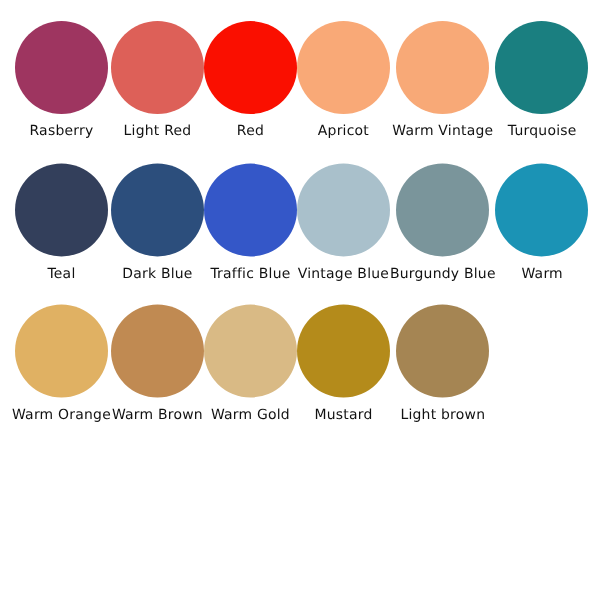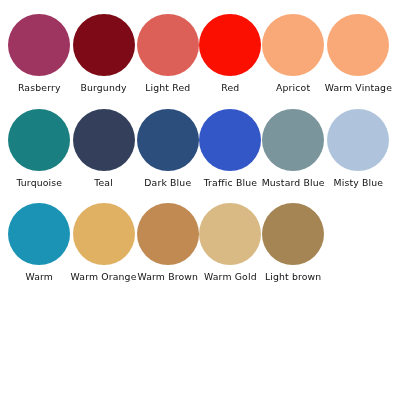--- a/index.html
+++ b/index.html
@@ -49,24 +49,20 @@
 </style>
 </head>
 <body>
 
 <div id="palette-grid">
     <div class="swatch-cell">
       <div class="swatch-dot" style="background-color: rgb(158, 53, 96);"></div>
       <div class="swatch-label">Rasberry</div>
     </div>
     <div class="swatch-cell">
-      <div class="swatch-dot" style="background-color: rgb(125, 10, 22);"></div>
-      <div class="swatch-label">Burgundy</div>
-    </div>
-    <div class="swatch-cell">
       <div class="swatch-dot" style="background-color: rgb(221, 96, 88);"></div>
       <div class="swatch-label">Light Red</div>
     </div>
     <div class="swatch-cell">
       <div class="swatch-dot" style="background-color: rgb(250, 15, 0);"></div>
       <div class="swatch-label">Red</div>
     </div>
     <div class="swatch-cell">
       <div class="swatch-dot" style="background-color: rgb(249, 169, 119);"></div>
       <div class="swatch-label">Apricot</div>
@@ -85,40 +81,44 @@
     </div>
     <div class="swatch-cell">
       <div class="swatch-dot" style="background-color: rgb(44, 78, 124);"></div>
       <div class="swatch-label">Dark Blue</div>
     </div>
     <div class="swatch-cell">
       <div class="swatch-dot" style="background-color: rgb(52, 87, 200);"></div>
       <div class="swatch-label">Traffic Blue</div>
     </div>
     <div class="swatch-cell">
-      <div class="swatch-dot" style="background-color: rgb(122, 149, 155);"></div>
-      <div class="swatch-label">Mustard Blue</div>
+      <div class="swatch-dot" style="background-color: rgb(169, 192, 203);"></div>
+      <div class="swatch-label">Vintage Blue</div>
     </div>
     <div class="swatch-cell">
-      <div class="swatch-dot" style="background-color: rgb(175, 196, 220);"></div>
-      <div class="swatch-label">Misty Blue</div>
+      <div class="swatch-dot" style="background-color: rgb(122, 149, 155);"></div>
+      <div class="swatch-label">Burgundy Blue</div>
     </div>
     <div class="swatch-cell">
       <div class="swatch-dot" style="background-color: rgb(27, 147, 181);"></div>
       <div class="swatch-label">Warm</div>
     </div>
     <div class="swatch-cell">
       <div class="swatch-dot" style="background-color: rgb(224, 177, 99);"></div>
       <div class="swatch-label">Warm Orange</div>
     </div>
     <div class="swatch-cell">
       <div class="swatch-dot" style="background-color: rgb(192, 138, 82);"></div>
       <div class="swatch-label">Warm Brown</div>
     </div>
     <div class="swatch-cell">
       <div class="swatch-dot" style="background-color: rgb(217, 186, 133);"></div>
       <div class="swatch-label">Warm Gold</div>
     </div>
     <div class="swatch-cell">
+      <div class="swatch-dot" style="background-color: rgb(180, 139, 27);"></div>
+      <div class="swatch-label">Mustard</div>
+    </div>
+    <div class="swatch-cell">
       <div class="swatch-dot" style="background-color: rgb(165, 133, 83);"></div>
       <div class="swatch-label">Light brown</div>
     </div>
   </div>
 
 </body></html>

